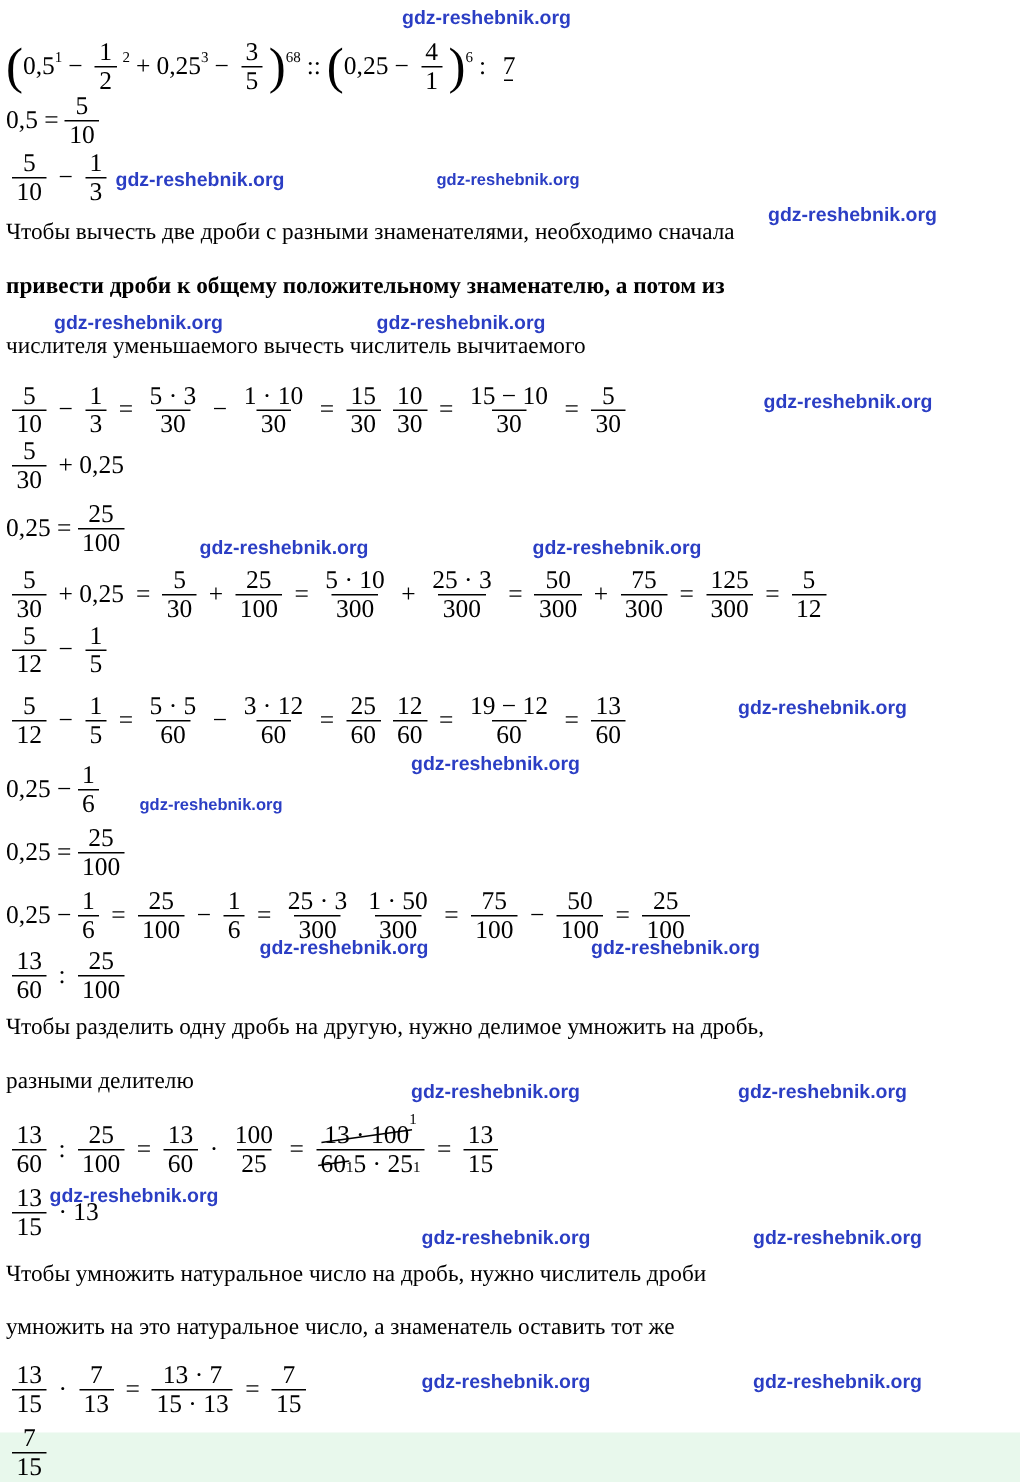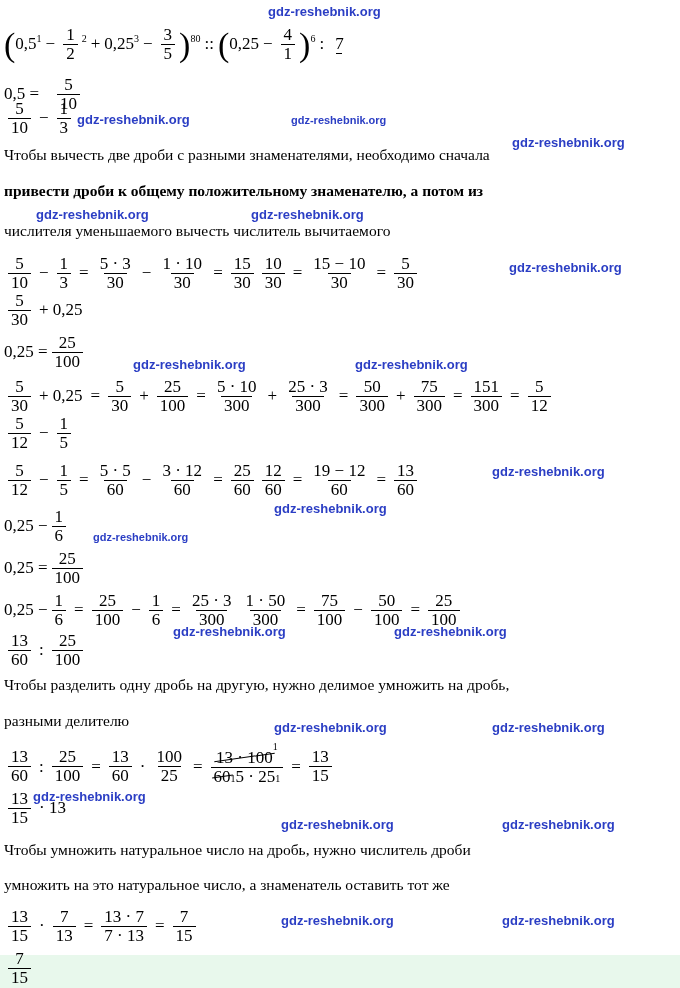--- a/index.html
+++ b/index.html
@@ -109,39 +109,39 @@
     <span class="sup">2</span>
     <span class="op">+</span>
     <span>0,25</span>
     <span class="sup">3</span>
     <span class="op">−</span>
     <span class="frac">
       <span class="num">3</span>
       <span class="den">5</span>
     </span>
     <span class="paren">)</span>
-    <span class="sup">80</span>
+    <span class="sup">68</span>
     <span class="op">::</span>
     <span class="paren">(</span>
     <span>0,25</span>
     <span class="op">−</span>
     <span class="frac">
       <span class="num">4</span>
       <span class="den">1</span>
     </span>
     <span class="paren">)</span>
     <span class="sup">6</span>
     <span class="op">:</span>
     <span class="frac">
       <span class="num">7</span>
       <span class="den"></span>
     </span>
   </div>
 
-  <div class="mathrow" style="left:4px;top:76px;gap:14px;">
+  <div class="mathrow" style="left:4px;top:62px;">
     <span>0,5 =</span>
     <span class="frac">
       <span class="num">5</span>
       <span class="den">10</span>
     </span>
   </div>
 
   <div class="mathrow" style="left:4px;top:100px;">
     <span class="frac">
       <span class="num">5</span>
@@ -246,21 +246,21 @@
       <span class="num">50</span>
       <span class="den">300</span>
     </span>
     <span class="op">+</span>
     <span class="frac">
       <span class="num">75</span>
       <span class="den">300</span>
     </span>
     <span class="op">=</span>
     <span class="frac">
-      <span class="num">151</span>
+      <span class="num">125</span>
       <span class="den">300</span>
     </span>
     <span class="op">=</span>
     <span class="frac">
       <span class="num">5</span>
       <span class="den">12</span>
     </span>
   </div>
 
   <div class="mathrow" style="left:4px;top:415px;">
@@ -442,21 +442,21 @@
       <span class="den">15</span>
     </span>
     <span class="op">·</span>
     <span class="frac">
       <span class="num">7</span>
       <span class="den">13</span>
     </span>
     <span class="op">=</span>
     <span class="frac">
       <span class="num">13 · 7</span>
-      <span class="den">7 · 13</span>
+      <span class="den">15 · 13</span>
     </span>
     <span class="op">=</span>
     <span class="frac">
       <span class="num">7</span>
       <span class="den">15</span>
     </span>
   </div>
 
   <div class="greenbar"></div>
   <div class="mathrow" style="left:4px;top:950px;">

